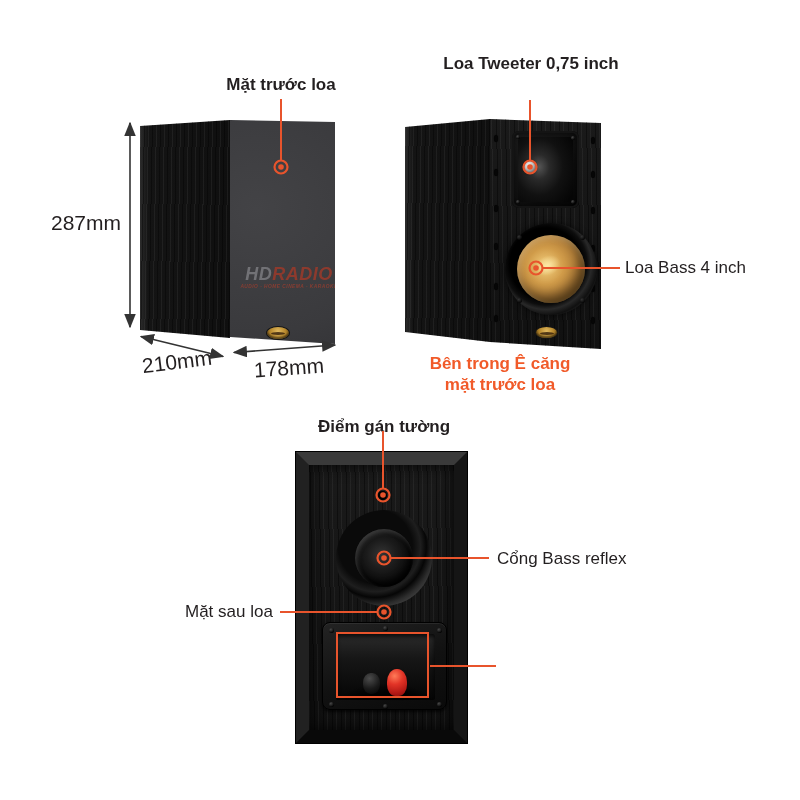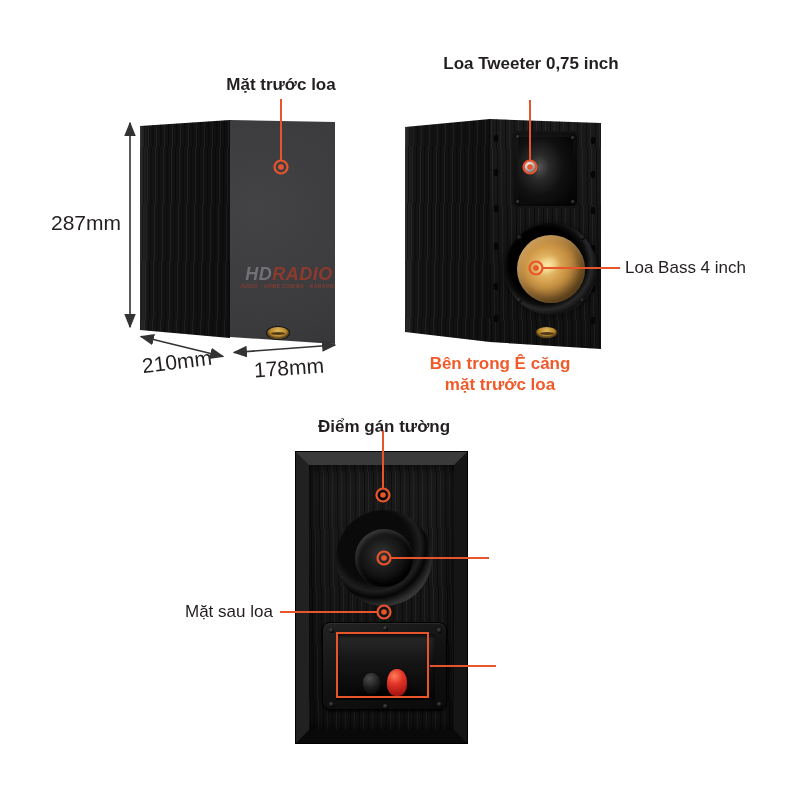--- a/index.html
+++ b/index.html
@@ -187,20 +187,21 @@
   <div class="dim" style="left:137px;top:350px;width:80px;text-align:center;transform:rotate(-7deg);">210mm</div>
   <div class="dim" style="left:249px;top:356px;width:80px;text-align:center;transform:rotate(-4deg);">178mm</div>
 
   <div class="orangebold" style="left:400px;top:353px;width:200px;">
     <div>Bên trong Ê căng</div>
     <div>mặt trước loa</div>
   </div>
 
   <div class="lbl center" style="left:284px;top:384px;width:200px;margin-top:32px;">Điểm gán tường</div>
 
+  <div class="lbl" style="left:497px;top:548px;">Cổng Bass reflex</div>
 
   <div class="lbl" style="left:185px;top:601px;">Mặt sau loa</div>
 
 
   <svg id="overlay" width="800" height="800" viewBox="0 0 800 800">
     <defs>
       <marker id="ah" viewBox="0 0 10 8" refX="9" refY="4" markerWidth="9" markerHeight="7.2" orient="auto-start-reverse">
         <path d="M0,0 L10,4 L0,8 z" fill="#333"></path>
       </marker>
     </defs>

